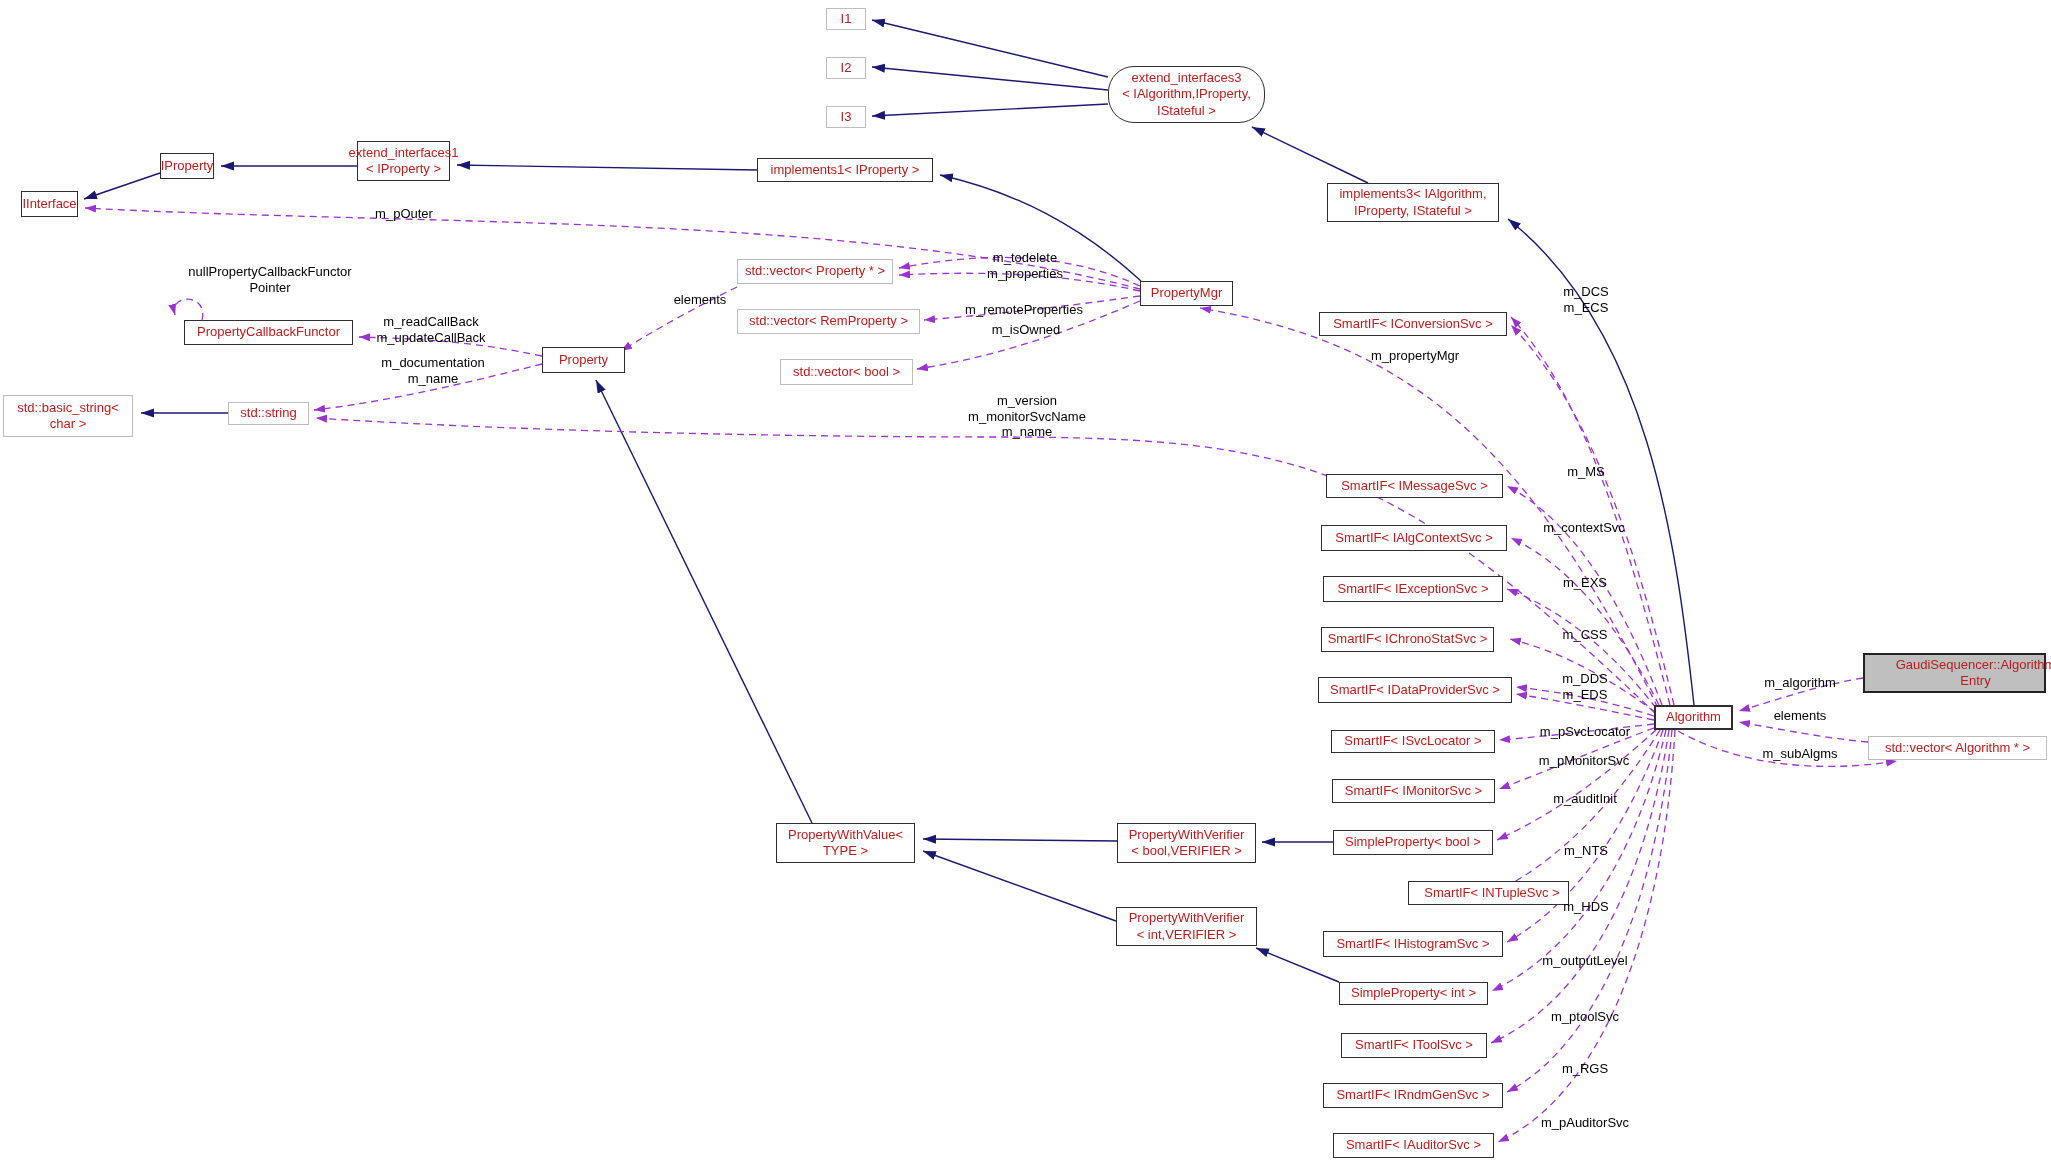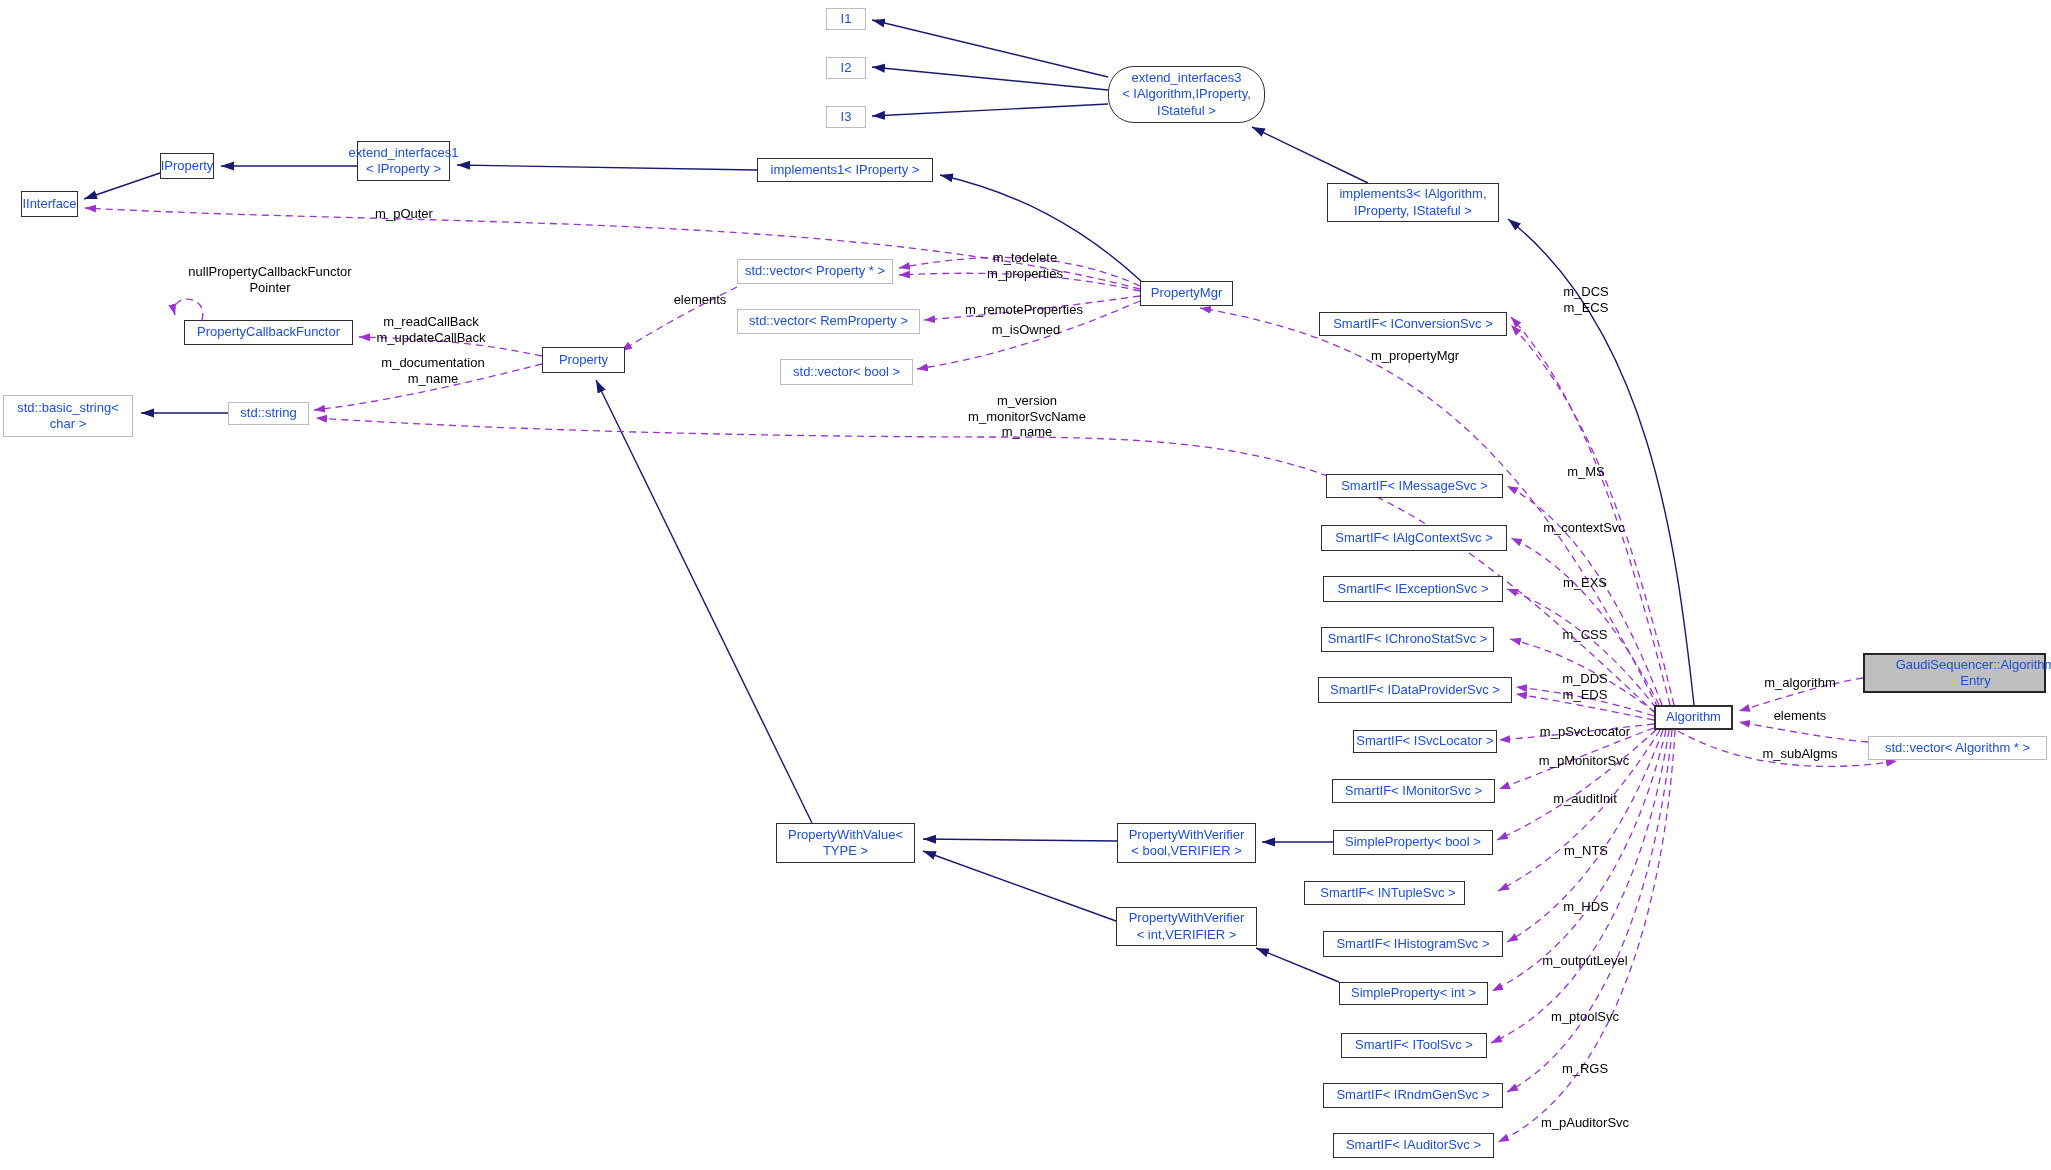--- a/index.html
+++ b/index.html
@@ -1,20 +1,20 @@
 <!DOCTYPE html>
 <html><head>
 <meta charset="utf-8">
 <style>
   html,body{margin:0;padding:0;background:#ffffff;}
   #canvas{position:relative;width:2051px;height:1170px;background:#ffffff;
           font-family:"Liberation Sans","DejaVu Sans",sans-serif;overflow:hidden;}
   #edges{position:absolute;left:0;top:0;width:2051px;height:1170px;}
   .node{position:absolute;box-sizing:border-box;display:flex;align-items:center;justify-content:center;
-        text-align:center;background:#ffffff;border:1px solid #2e2e2e;color:#1d4ed8;
+        text-align:center;background:#ffffff;border:1px solid #2e2e2e;color:#b91c1c;
         font-size:13px;line-height:1.25;white-space:pre-line;padding:0 2px;z-index:2;}
   .node.gray{border-color:#bcbcbc;}
   .node.thick{border-width:2px;}
   .node.sel{background:#bfbfbf;border-width:2px;border-color:#232323;}
   .elabel{position:absolute;transform:translate(-50%,-50%);white-space:pre-line;text-align:center;
           color:#000;font-size:13px;line-height:1.2;z-index:3;}
 </style>
 </head>
 <body>
 
@@ -104,24 +104,24 @@
   <div class="node gray" style="left:780px;top:359px;width:133px;height:26px;">std::vector&lt; bool &gt;</div>
   <div class="node" style="left:1140px;top:281px;width:93px;height:25px;">PropertyMgr</div>
   <div class="node" style="left:1327px;top:183px;width:172px;height:39px;">implements3&lt; IAlgorithm,
 IProperty, IStateful &gt;</div>
   <div class="node" style="left:1319px;top:312px;width:188px;height:24px;">SmartIF&lt; IConversionSvc &gt;</div>
   <div class="node" style="left:1326px;top:474px;width:177px;height:24px;">SmartIF&lt; IMessageSvc &gt;</div>
   <div class="node" style="left:1321px;top:525px;width:186px;height:26px;">SmartIF&lt; IAlgContextSvc &gt;</div>
   <div class="node" style="left:1323px;top:576px;width:180px;height:26px;">SmartIF&lt; IExceptionSvc &gt;</div>
   <div class="node" style="left:1321px;top:627px;width:173px;height:25px;">SmartIF&lt; IChronoStatSvc &gt;</div>
   <div class="node" style="left:1318px;top:677px;width:194px;height:26px;">SmartIF&lt; IDataProviderSvc &gt;</div>
-  <div class="node" style="left:1331px;top:730px;width:144px;height:23px;margin-left:22px;">SmartIF&lt; ISvcLocator &gt;</div>
+  <div class="node" style="left:1331px;top:730px;width:164px;height:23px;">SmartIF&lt; ISvcLocator &gt;</div>
   <div class="node" style="left:1332px;top:779px;width:163px;height:24px;">SmartIF&lt; IMonitorSvc &gt;</div>
   <div class="node" style="left:1333px;top:830px;width:160px;height:25px;">SimpleProperty&lt; bool &gt;</div>
-  <div class="node" style="left:1304px;top:881px;width:161px;height:24px;padding-left:9px;">SmartIF&lt; INTupleSvc &gt;</div>
+  <div class="node" style="left:1408px;top:881px;width:161px;height:24px;padding-left:9px;">SmartIF&lt; INTupleSvc &gt;</div>
   <div class="node" style="left:1323px;top:931px;width:180px;height:26px;">SmartIF&lt; IHistogramSvc &gt;</div>
   <div class="node" style="left:1339px;top:982px;width:149px;height:23px;">SimpleProperty&lt; int &gt;</div>
   <div class="node" style="left:1341px;top:1033px;width:146px;height:25px;">SmartIF&lt; IToolSvc &gt;</div>
   <div class="node" style="left:1323px;top:1083px;width:180px;height:25px;">SmartIF&lt; IRndmGenSvc &gt;</div>
   <div class="node" style="left:1333px;top:1133px;width:161px;height:25px;">SmartIF&lt; IAuditorSvc &gt;</div>
   <div class="node thick" style="left:1654px;top:705px;width:79px;height:25px;">Algorithm</div>
   <div class="node sel" style="left:1863px;top:653px;width:183px;height:40px;padding-left:44px;">GaudiSequencer::Algorithm
 Entry</div>
   <div class="node gray" style="left:1868px;top:736px;width:179px;height:24px;">std::vector&lt; Algorithm * &gt;</div>
   <div class="node" style="left:776px;top:823px;width:139px;height:40px;">PropertyWithValue&lt;

